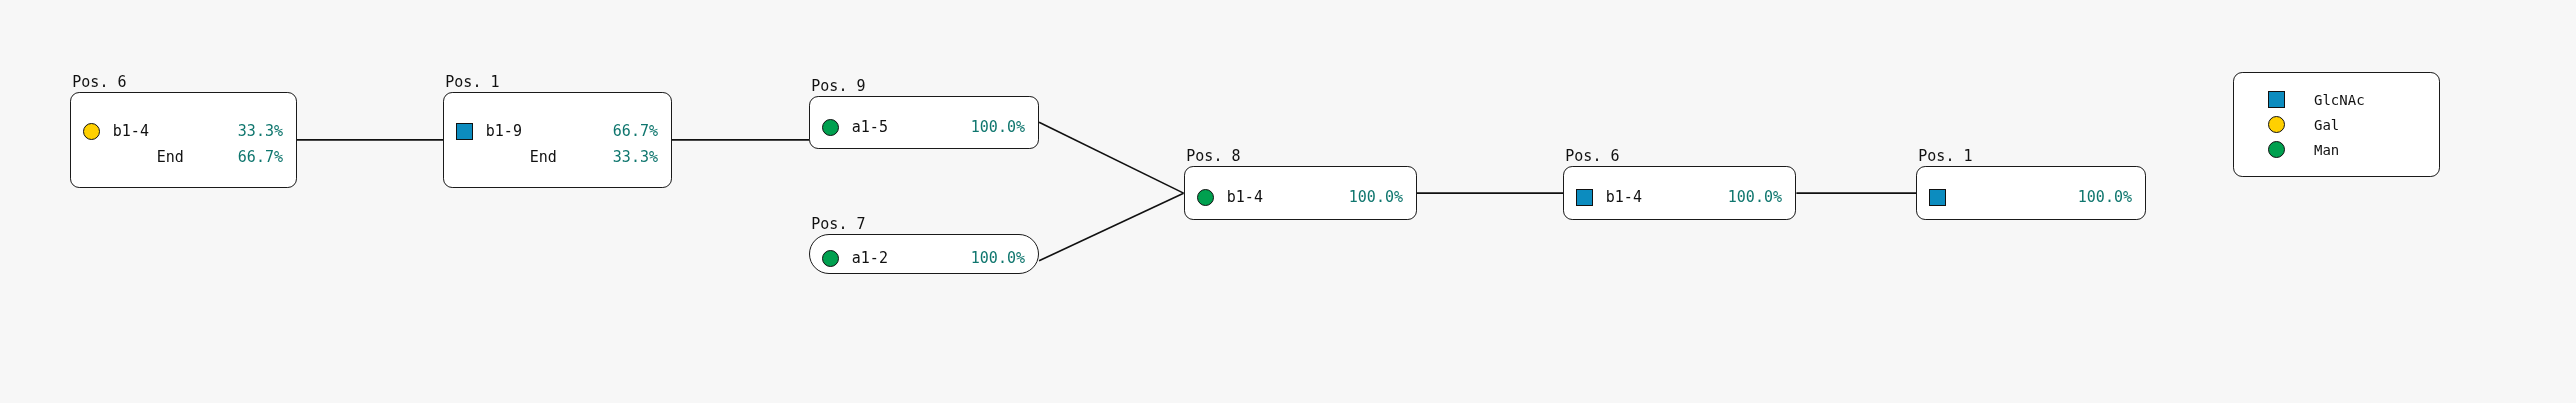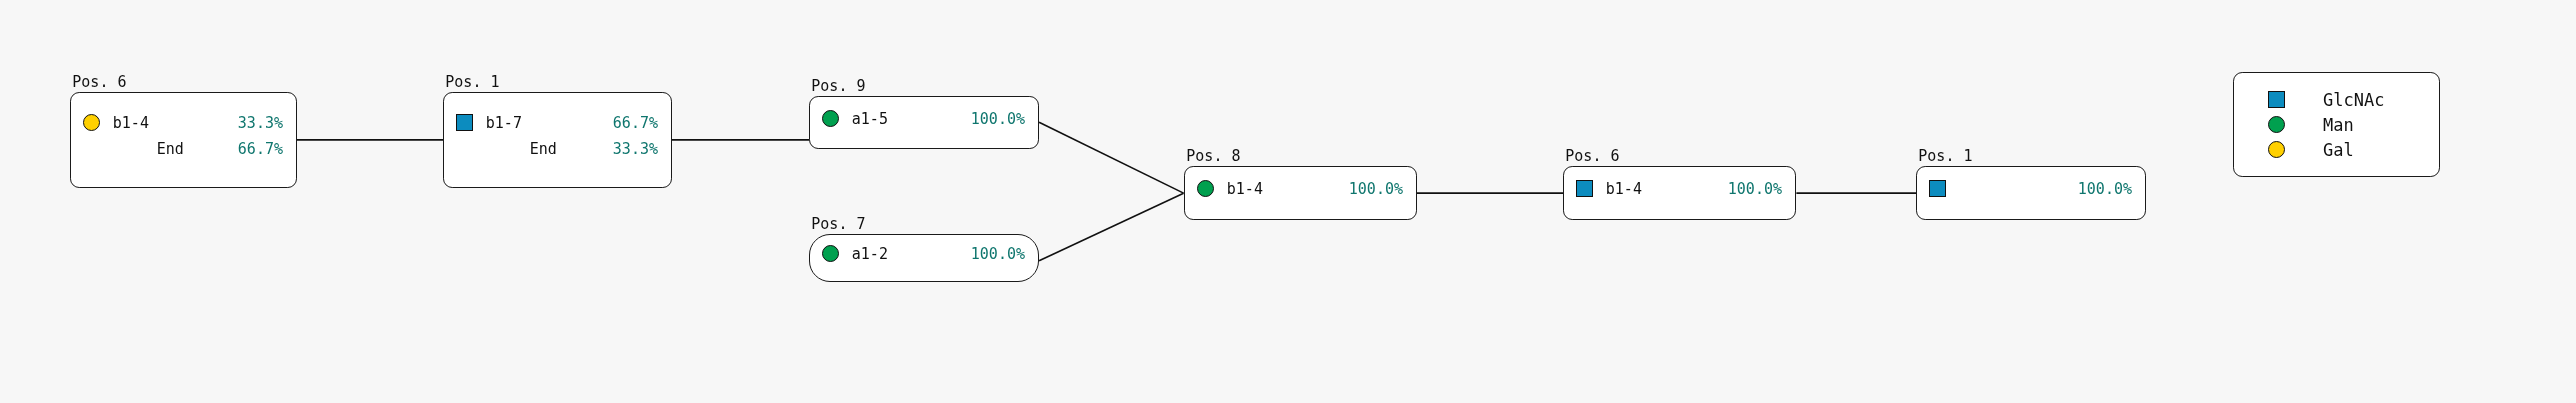--- a/index.html
+++ b/index.html
@@ -47,21 +47,21 @@
     bottom: 100%;
     margin-bottom: 2.6px;
     font-size: 15px;
     line-height: 1;
     color: #111111;
     letter-spacing: 0px;
     white-space: nowrap;
   }
   .row {
     display: flex;
-    align-items: flex-start;
+    align-items: flex-end;
     height: 26px;
     padding: 0 0 0 11.8px;
     box-sizing: border-box;
   }
   .shape-cell {
     width: 30px;
     flex: 0 0 30px;
     display: flex;
     align-items: center;
     justify-content: flex-start;
@@ -114,22 +114,22 @@
   }
   .legend-swatch {
     width: 17px;
     height: 17px;
     border: 1.6px solid #111111;
     box-sizing: border-box;
     flex: 0 0 17px;
   }
   .legend-swatch.circle { border-radius: 50%; }
   .legend-text {
-    margin-left: 38px;
-    font-size: 17px;
+    margin-left: 29px;
+    font-size: 14px;
     color: #111111;
     white-space: nowrap;
   }
 </style>
 </head>
 <body>
 
 <div id="stage">
 
   <svg id="edges" viewBox="0 0 3922 615" preserveAspectRatio="none" aria-hidden="true">
@@ -164,42 +164,42 @@
       <span class="pct-cell">66.7%</span>
     </div>
   </div>
 
   <div class="node" id="n-pos5" style="left:443px; top:92px; width:229px; height:96px;">
     <span class="node-label">Pos. 1</span>
     <div class="row">
       <span class="shape-cell">
         <span class="shape square" style="background:#0c8cbf;"></span>
       </span>
-      <span class="link-cell">b1-7</span>
+      <span class="link-cell">b1-9</span>
       <span class="pct-cell">66.7%</span>
     </div>
     <div class="row">
       <span class="shape-cell"></span>
       <span class="link-cell right">End</span>
       <span class="pct-cell">33.3%</span>
     </div>
   </div>
 
   <div class="node" id="n-pos4" style="left:809px; top:96px; width:230px; height:53px;">
     <span class="node-label">Pos. 9</span>
     <div class="row">
       <span class="shape-cell">
         <span class="shape circle" style="background:#00a04f;"></span>
       </span>
       <span class="link-cell">a1-5</span>
       <span class="pct-cell bold">100.0%</span>
     </div>
   </div>
 
-  <div class="node" id="n-pos7" style="left:809px; top:234px; width:230px; height:48px;border-radius:21px;">
+  <div class="node" id="n-pos7" style="left:809px; top:234px; width:230px; height:40px;border-radius:21px;">
     <span class="node-label">Pos. 7</span>
     <div class="row">
       <span class="shape-cell">
         <span class="shape circle" style="background:#00a04f;"></span>
       </span>
       <span class="link-cell">a1-2</span>
       <span class="pct-cell bold">100.0%</span>
     </div>
   </div>
 
@@ -235,23 +235,23 @@
       <span class="pct-cell bold">100.0%</span>
     </div>
   </div>
 
   <div id="legend" style="left:2233px; top:72px; width:207px; height:105px;">
     <div class="legend-row">
       <span class="legend-swatch" style="background:#0c8cbf;"></span>
       <span class="legend-text">GlcNAc</span>
     </div>
     <div class="legend-row">
+      <span class="legend-swatch circle" style="background:#ffd000;"></span>
+      <span class="legend-text">Gal</span>
+    </div>
+    <div class="legend-row">
       <span class="legend-swatch circle" style="background:#00a04f;"></span>
       <span class="legend-text">Man</span>
     </div>
-    <div class="legend-row">
-      <span class="legend-swatch circle" style="background:#ffd000;"></span>
-      <span class="legend-text">Gal</span>
-    </div>
   </div>
 
 </div>
 
 
 </body></html>

